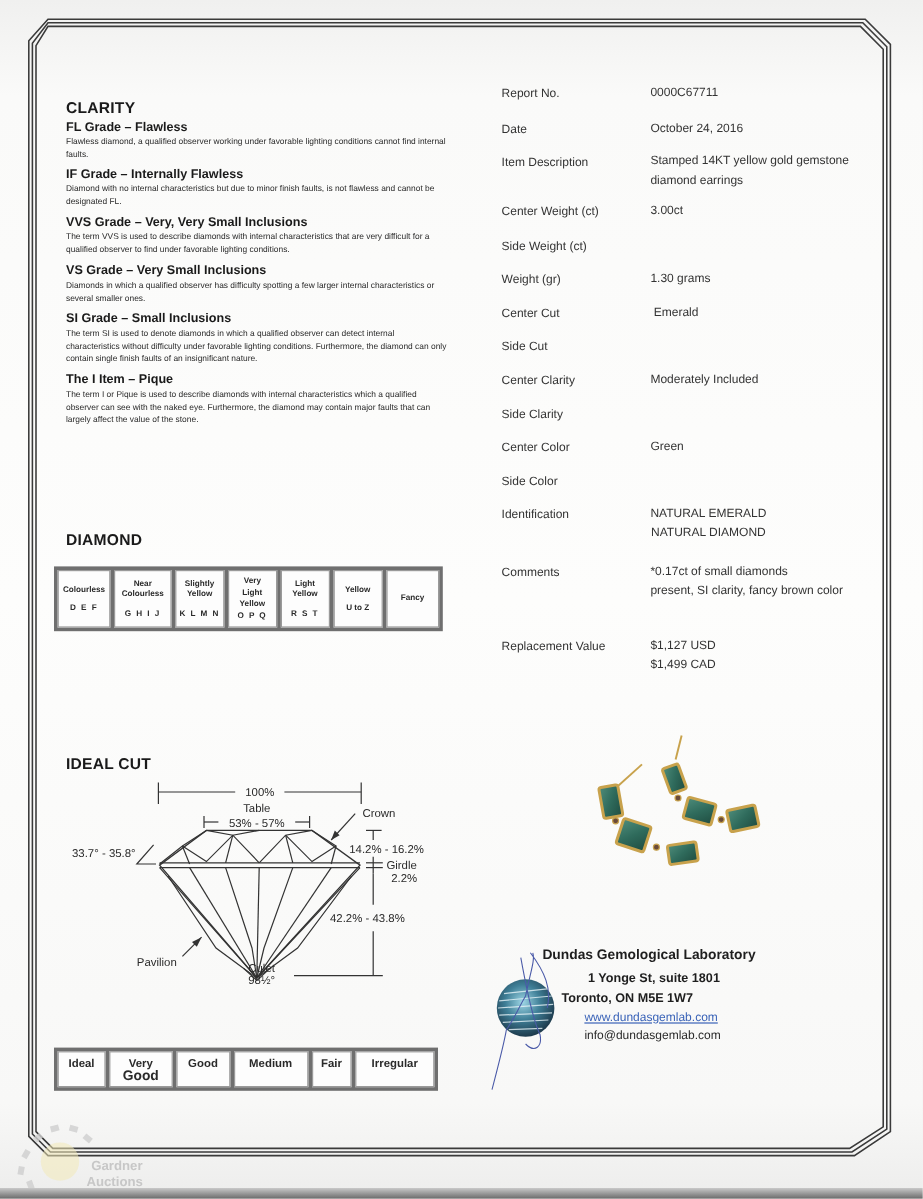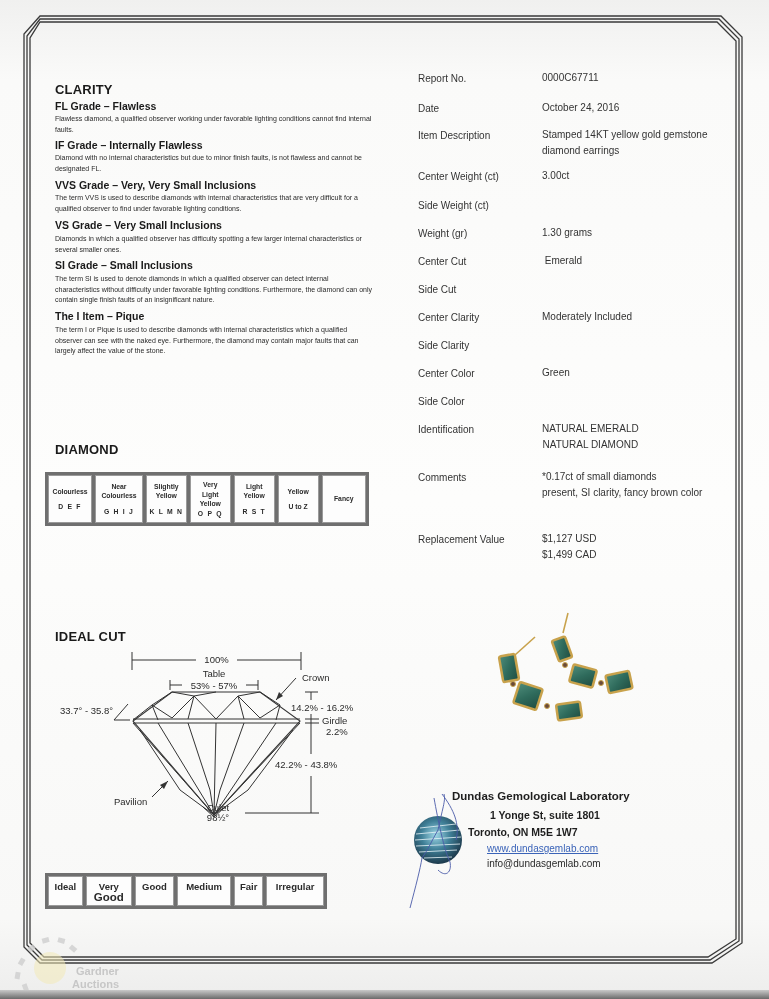--- a/index.html
+++ b/index.html
@@ -28,21 +28,21 @@
     position: absolute; left: 45px; top: 472px; width: 324px; height: 54px;
     border-collapse: separate; border-spacing: 3px; background: #6f6f6f;
   }
   table.colour td {
     background: #fdfdfd; border: 1px solid #9a9a9a; text-align: center; vertical-align: middle;
     font-size: 6.8px; font-weight: bold; line-height: 9.5px; color: #2a2a2a; padding: 0 1px;
   }
   .cl-letters { display: block; margin-top: 6px; letter-spacing: 1.2px; }
 
   table.cut {
-    position: absolute; left: 45px; top: 873px; width: 282px; height: 36px;
+    position: absolute; left: 45px; top: 873px; width: 320px; height: 36px;
     border-collapse: separate; border-spacing: 3px; background: #6f6f6f;
   }
   table.cut td {
     background: #fdfdfd; border: 1px solid #9a9a9a; text-align: center; vertical-align: top;
     font-size: 9.5px; font-weight: bold; color: #2a2a2a; padding-top: 4px; line-height: 11px;
   }
   .good-big { font-size: 11.5px; }
 
   .lbl { font-size: 10px; color: #333; white-space: nowrap; }
   .val { font-size: 10px; color: #333; line-height: 15.5px; white-space: nowrap; }

